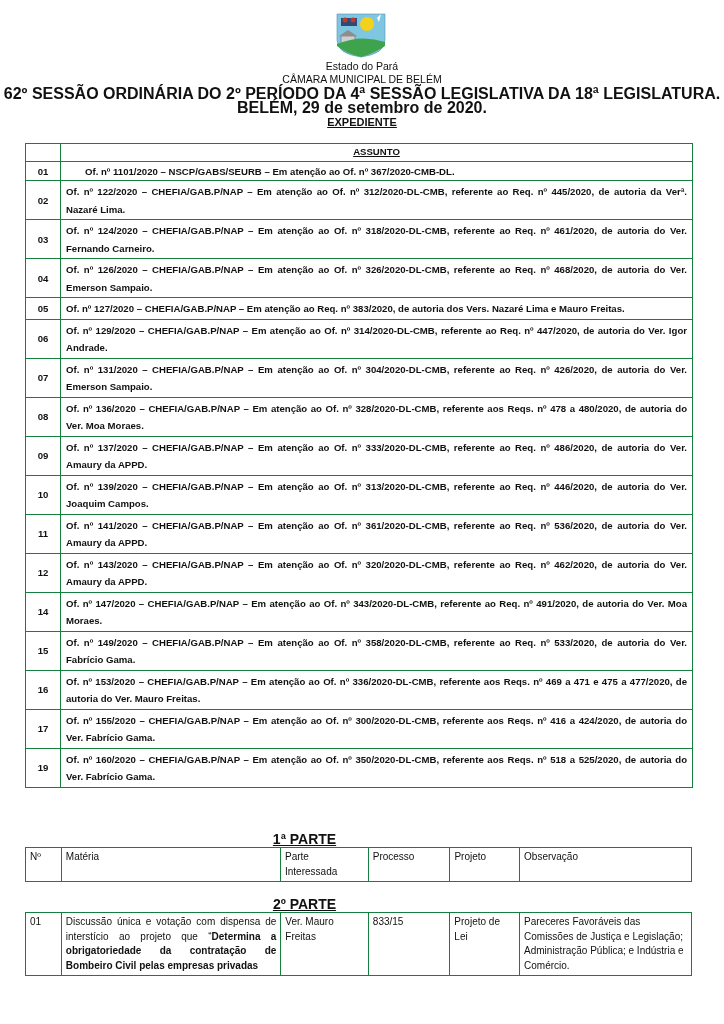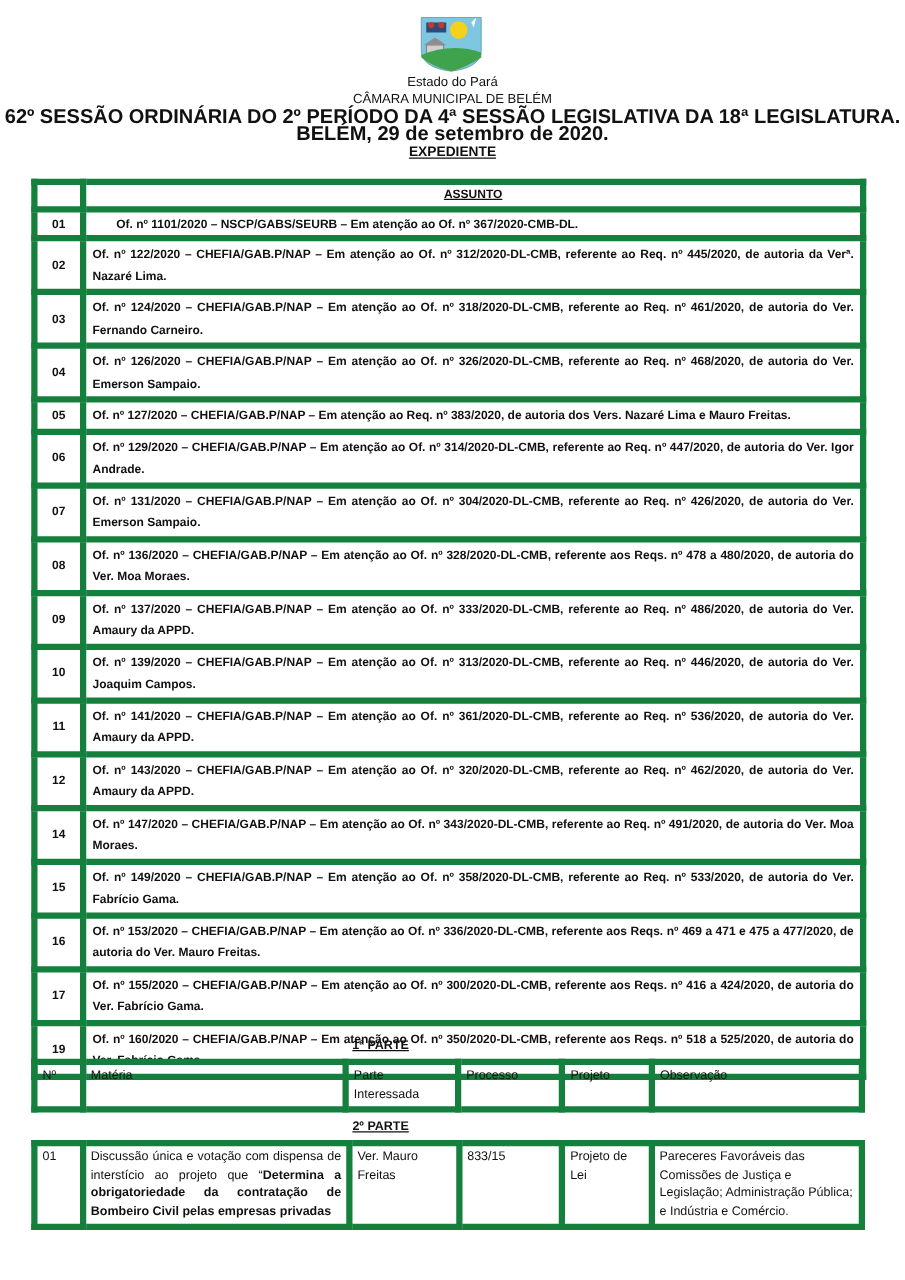--- a/index.html
+++ b/index.html
@@ -3,28 +3,28 @@
 <meta charset="utf-8">
 <style>
   html, body { margin: 0; padding: 0; background: #ffffff; }
   body { width: 724px; height: 1024px; position: relative; overflow: hidden;
          font-family: "Liberation Sans", sans-serif; color: #111; }
   .logo { position: absolute; left: 333px; top: 10px; width: 56px; height: 48px; }
   .hdr { position: absolute; left: 0; width: 724px; text-align: center; font-size: 10.5px; line-height: 13px; }
   .hdr.b { font-weight: bold; font-size: 16px; }
   .title-u { font-weight: bold; text-decoration: underline; font-size: 11px; }
   table { border-collapse: collapse; position: absolute; }
-  td { border: 5px solid #15803d; vertical-align: top; margin-top: 39px; }
+  td { border: 1px solid #15803d; vertical-align: top; margin-top: 39px; }
   #exp { left: 25px; top: 143px; width: 668px; font-size: 9.6px; font-weight: bold; }
   #exp td.num { width: 34px; text-align: center; vertical-align: middle; padding: 0; }
   #exp td.txt { padding: 2px 5px 1px 5px; line-height: 17.5px; text-align: justify; }
   #exp tr.head td { height: 15px; }
   #exp tr.head td.txt { text-align: center; text-decoration: underline; padding: 1px; line-height: 13px; }
   #exp tr.one td.txt { line-height: 15px; padding-left: 24px; }
-  .cap { position: absolute; left: 0; width: 609px; text-align: center; font-weight: bold; text-decoration: underline; font-size: 10px; }
+  .cap { position: absolute; left: 0; width: 609px; text-align: center; font-weight: bold; text-decoration: underline; font-size: 14px; }
   .grid { left: 25px; width: 667px; font-size: 10px; }
   .grid td { padding: 2px 4px; line-height: 14.5px; }
   .c1 { width: 27px; } .c2 { width: 212px; } .c3 { width: 79px; }
   .c4 { width: 73px; } .c5 { width: 61px; } .c6 { width: 164px; }
   .just { text-align: justify; }
   .strong { font-weight: bold; }
 </style>
 </head>
 <body>
 

